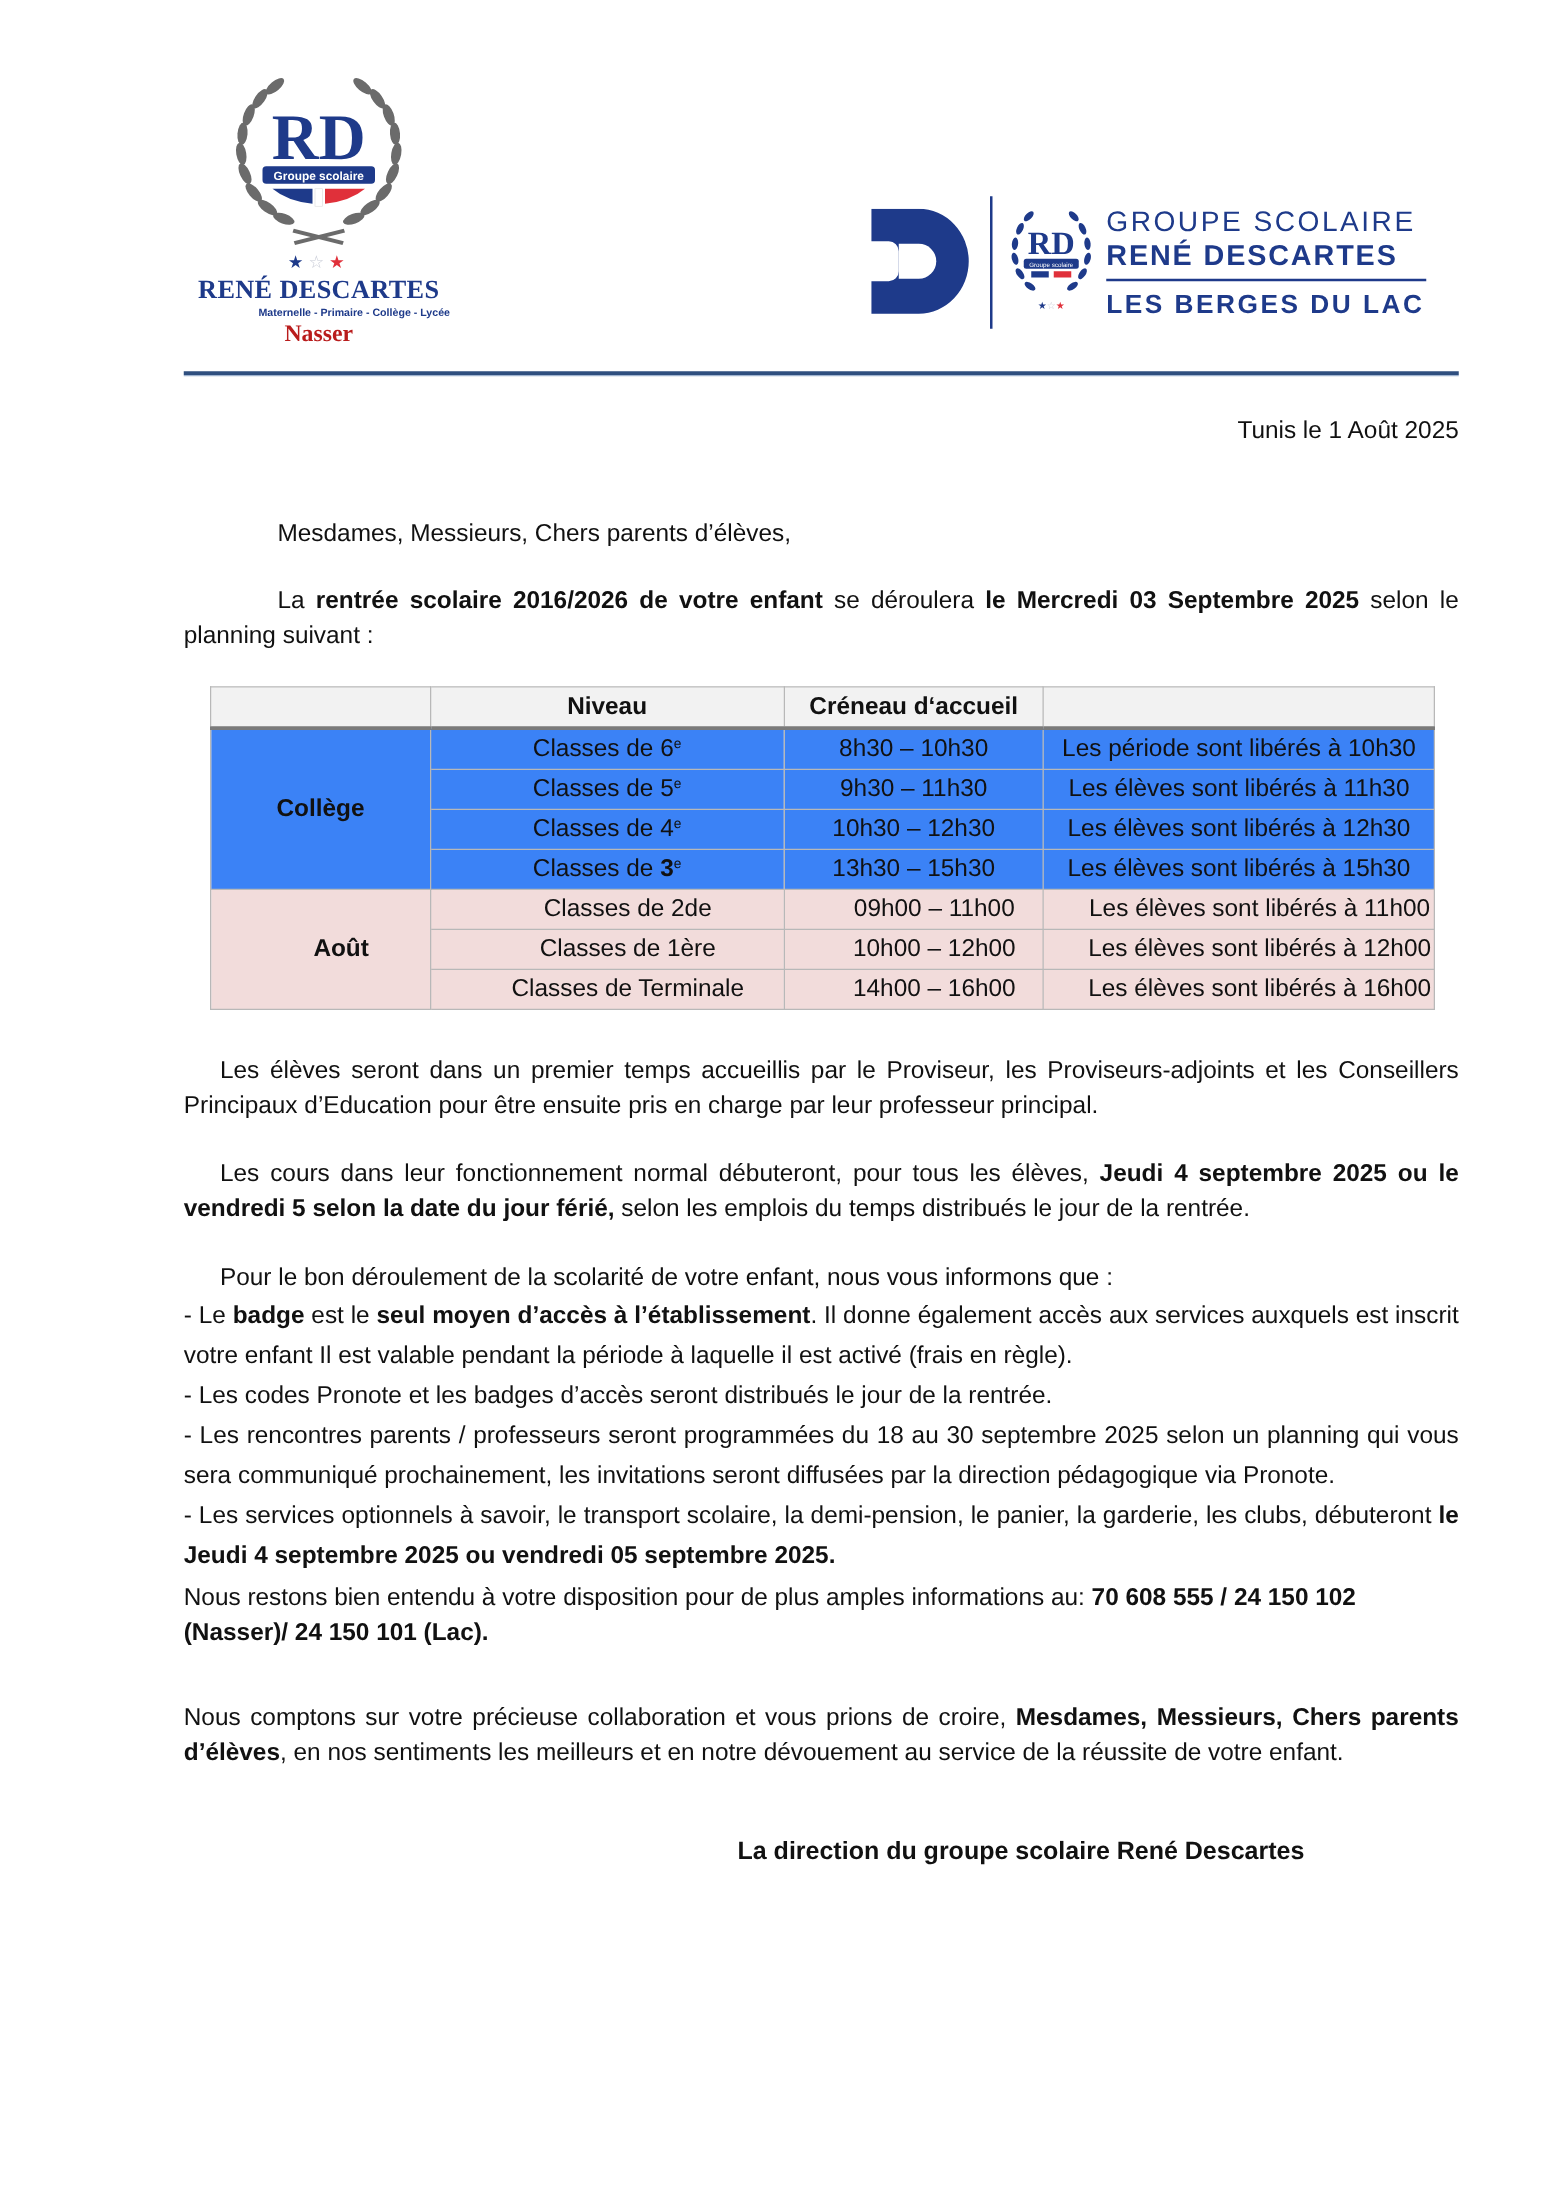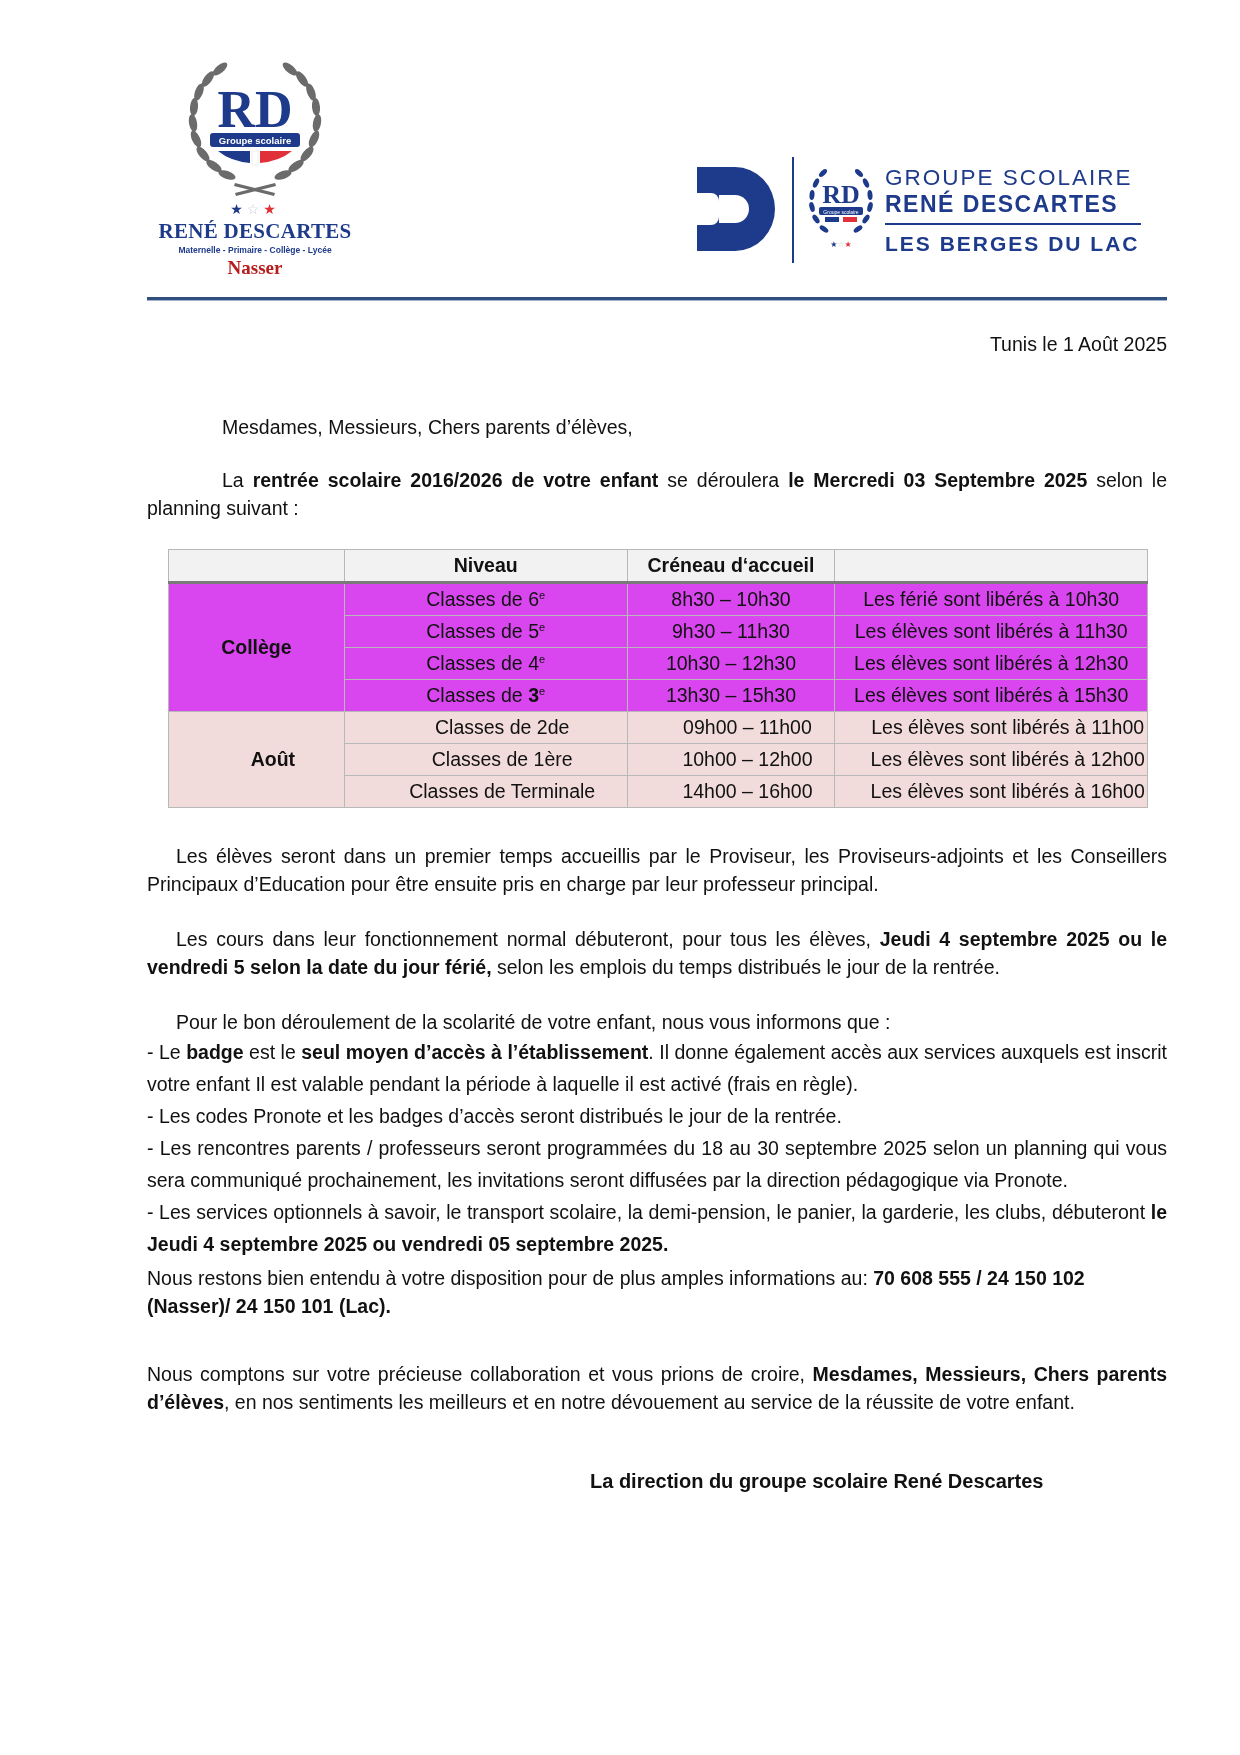--- a/index.html
+++ b/index.html
@@ -6,21 +6,21 @@
   body { width:1240px; height:1755px; position:relative; overflow:hidden;
          font-family:"Liberation Sans", sans-serif; color:#111; }
   .abs { position:absolute; }
 
   
   #left-logo { left:150px; top:55px; width:210px; text-align:center; }
   #left-logo svg { display:block; margin:0 auto; }
   .ll-name { font-family:"Liberation Serif", serif; font-weight:bold; color:#1e3a8a;
              font-size:21px; letter-spacing:0.3px; margin-top:2px; }
   .ll-sub { font-family:"Liberation Sans", sans-serif; font-weight:bold; color:#1e3a8a;
-            font-size:8.5px; margin-top:1px; }
+            font-size:8.5px; margin-top:1px;text-align:right; }
   .ll-campus { font-family:"Liberation Serif", serif; font-weight:bold; color:#b91c1c;
                font-size:19px; margin-top:2px; }
 
   
   #right-logo { left:697px; top:155px; width:450px; height:110px; }
   .rl-vline { position:absolute; left:95px; top:2px; width:2px; height:106px; background:#1e3a8a; }
   .rl-text { position:absolute; left:188px; top:10px; color:#1e3a8a; }
   .rl-t1 { font-size:22.5px; letter-spacing:2px; font-weight:normal; line-height:26px; }
   .rl-t2 { font-size:23px; letter-spacing:1.5px; font-weight:bold; line-height:26px; }
   .rl-hr { height:2px; background:#1e3a8a; margin:6px 0 6px 0; width:256px; }
@@ -37,21 +37,21 @@
 
   #greeting { left:222px; top:413px; }
   #intro { left:147px; top:466px; width:1020px; text-align:justify; }
 
   
   #schedule { left:168px; top:549px; width:980px; border-collapse:collapse;
               font-size:19.5px; }
   #schedule td, #schedule th { border:1px solid #b8b8b8; text-align:center; height:31px;
               padding:0; }
   #schedule th { background:#f2f2f2; font-weight:bold; border-bottom:3px solid #7a7a7a; height:31px; }
-  #schedule .college td { background:#d946ef; }
+  #schedule .college td { background:#3b82f6; }
   #schedule .lycee td { background:#f2dcdb;padding-left:33px; }
   #schedule td.group { font-weight:bold; }
 
   #p-accueil { left:147px; top:842px; width:1020px; text-align:justify; }
   #p-cours { left:147px; top:925px; width:1020px; text-align:justify; }
   #p-info-intro { left:176px; top:1008px; }
   #bullets { left:147px; top:1036px; width:1020px; }
   #bullets .bl { line-height:32px; font-size:19.5px; text-align:justify; }
   sup { font-size:11px; vertical-align:7px; line-height:0; }
 
@@ -163,21 +163,21 @@
       <th>Niveau</th>
       <th>Créneau d‘accueil</th>
       <th></th>
     </tr>
   </thead>
   <tbody>
     <tr class="college">
       <td rowspan="4" class="group">Collège</td>
       <td><span>Classes de 6</span><sup>e</sup></td>
       <td>8h30 – 10h30</td>
-      <td>Les férié sont libérés à 10h30</td>
+      <td>Les période sont libérés à 10h30</td>
     </tr>
     <tr class="college">
       <td><span>Classes de 5</span><sup>e</sup></td>
       <td>9h30 – 11h30</td>
       <td>Les élèves sont libérés à 11h30</td>
     </tr>
     <tr class="college">
       <td><span>Classes de 4</span><sup>e</sup></td>
       <td>10h30 – 12h30</td>
       <td>Les élèves sont libérés à 12h30</td>

